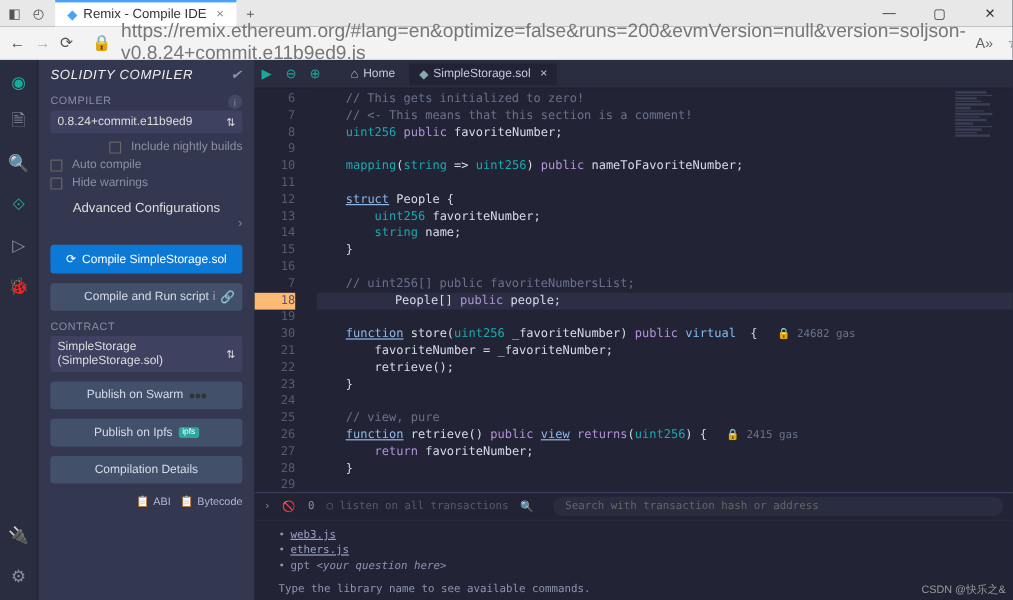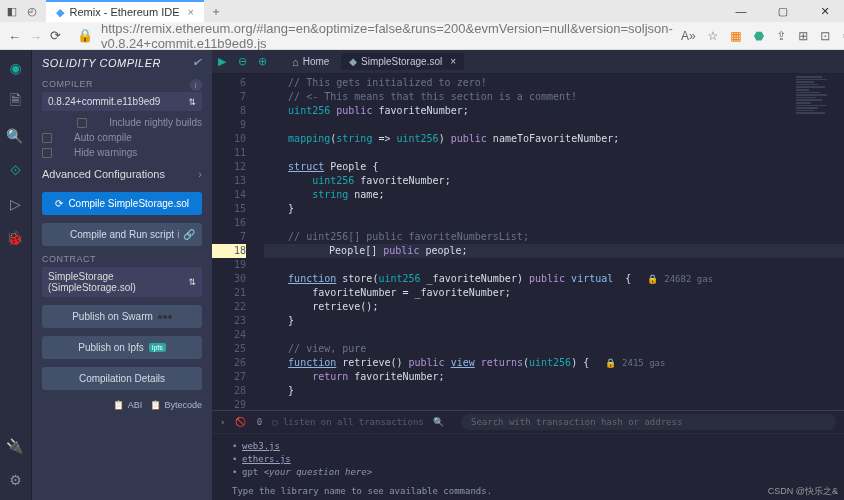--- a/index.html
+++ b/index.html
@@ -8,43 +8,43 @@
   .titlebar { height: 22px; background: #e8e8e8; display: flex; align-items: center; padding: 0 4px; }
   .titlebar-left { display: flex; gap: 4px; }
   .tb-icon { width: 16px; height: 16px; display: flex; align-items: center; justify-content: center; color: #555; }
   .tab { display: flex; align-items: center; padding: 2px 10px; border-top: 2px solid #4aa0ff; background: #fff; margin-left: 6px; font-size: 11px; color: #333; height: 22px; }
   .tab-close { margin-left: 8px; color: #888; cursor: pointer; }
   .titlebar-right { margin-left: auto; display: flex; gap: 12px; }
   .win-btn { width: 30px; text-align: center; color: #333; font-size: 11px; }
 
   .urlbar { height: 28px; background: #f3f3f3; display: flex; align-items: center; padding: 0 8px; gap: 8px; border-bottom: 1px solid #ddd; }
   .nav-icon { color: #555; font-size: 13px; width: 16px; text-align: center; }
-  .url { flex: 1; font-size: 13px; color: #777; }
+  .url { flex: 1; font-size: 16px; color: #777; }
   .urlbar-right { display: flex; gap: 12px; align-items: center; color: #666; }
   .url-icon { font-size: 12px; }
 
   .app { display: flex; height: 450px; background: #2a2c3f; }
   
   .iconbar { width: 32px; background: #2a2c3f; display: flex; flex-direction: column; align-items: center; padding-top: 6px; gap: 10px; border-right: 1px solid #1f2030; }
   .iconbar-icon { width: 24px; height: 24px; display: flex; align-items: center; justify-content: center; color: #8a8fa5; font-size: 14px; border-radius: 3px; }
   .iconbar-icon.active { color: #19a99d; }
   .iconbar-bottom { margin-top: auto; margin-bottom: 8px; display: flex; flex-direction: column; gap: 10px; }
 
   .sidebar { width: 180px; background: #343750; color: #c5c8e0; display: flex; flex-direction: column; font-size: 10px; }
   .sidebar-header { display: flex; align-items: center; padding: 6px 10px; font-size: 11px; color: #eee; letter-spacing: 0.5px; font-style: italic; }
   .sidebar-header .check { margin-left: auto; color: #89b; font-size: 11px; }
   .sidebar-section { padding: 4px 10px; }
   .sidebar-label { font-size: 9px; color: #8a8fa5; margin-bottom: 3px; letter-spacing: 0.5px; }
   .sidebar-label .info { float: right; background: #444862; border-radius: 50%; width: 12px; height: 12px; display: inline-flex; align-items: center; justify-content: center; font-size: 8px; }
   .dropdown { background: #3e4160; border-radius: 2px; padding: 4px 6px; display: flex; align-items: center; font-size: 10px; color: #ddd; }
   .dropdown .arrow { margin-left: auto; font-size: 9px; }
-  .checkbox-row { display: flex; align-items: center; gap: 22px; padding: 2px 10px; font-size: 10px; color: #8a8fa5; }
+  .checkbox-row { display: flex; align-items: center; gap: 8px; padding: 2px 10px; font-size: 10px; color: #8a8fa5; }
   .checkbox { width: 10px; height: 10px; border: 1px solid #666; border-radius: 1px; }
   .checkbox-row.right { justify-content: flex-end; padding-right: 10px; }
-  .section-title { padding: 8px 10px; font-size: 11px; color: #ddd; display: flex; align-items: center; }
+  .section-title { padding: 8px 10px; font-size: 11px; color: #ddd; display: flex; align-items: center; flex-direction: column; }
   .section-title .chev { margin-left: auto; color: #888; }
   .btn { margin: 4px 10px; padding: 6px 8px; border-radius: 3px; font-size: 10px; text-align: center; display: flex; align-items: center; justify-content: center; gap: 5px; }
   .btn-primary { background: #0d79d6; color: #fff; }
   .btn-secondary { background: #425069; color: #d5dbe8; }
   .btn-secondary.withicons { position: relative; }
   .btn-secondary.withicons .rt { position: absolute; right: 6px; display: flex; gap: 4px; color: #a0a8c0; font-size: 10px; }
   .ipfs-badge { display: inline-block; background: #2aa89d; color: #fff; font-size: 7px; padding: 1px 3px; border-radius: 2px; }
   .swarm-badge { display: inline-flex; gap: 1px; }
   .swarm-dot { width: 4px; height: 4px; background: #333; border-radius: 50%; }
   .links-row { display: flex; justify-content: flex-end; gap: 8px; padding: 6px 10px; font-size: 9px; color: #b0b8d0; }
@@ -85,21 +85,21 @@
 </head>
 <body>
 
 <div class="titlebar">
   <div class="titlebar-left">
     <div class="tb-icon">◧</div>
     <div class="tb-icon">◴</div>
   </div>
   <div class="tab">
     <span style="color:#4aa0ff;margin-right:5px;">◆</span>
-    <span>Remix - Ethereum IDE</span>
+    <span>Remix - Compile IDE</span>
     <span class="tab-close">×</span>
   </div>
   <div class="tb-icon" style="margin-left:4px;">＋</div>
   <div class="titlebar-right">
     <div class="win-btn">—</div>
     <div class="win-btn">▢</div>
     <div class="win-btn">✕</div>
   </div>
 </div>
 
@@ -233,21 +233,21 @@
           <div>8</div>
           <div>9</div>
           <div>10</div>
           <div>11</div>
           <div>12</div>
           <div>13</div>
           <div>14</div>
           <div>15</div>
           <div>16</div>
           <div>7</div>
-          <div style="background: #fef9c3;">18</div>
+          <div style="background: #fdba74;">18</div>
           <div>19</div>
           <div>30</div>
           <div>21</div>
           <div>22</div>
           <div>23</div>
           <div>24</div>
           <div>25</div>
           <div>26</div>
           <div>27</div>
           <div>28</div>

